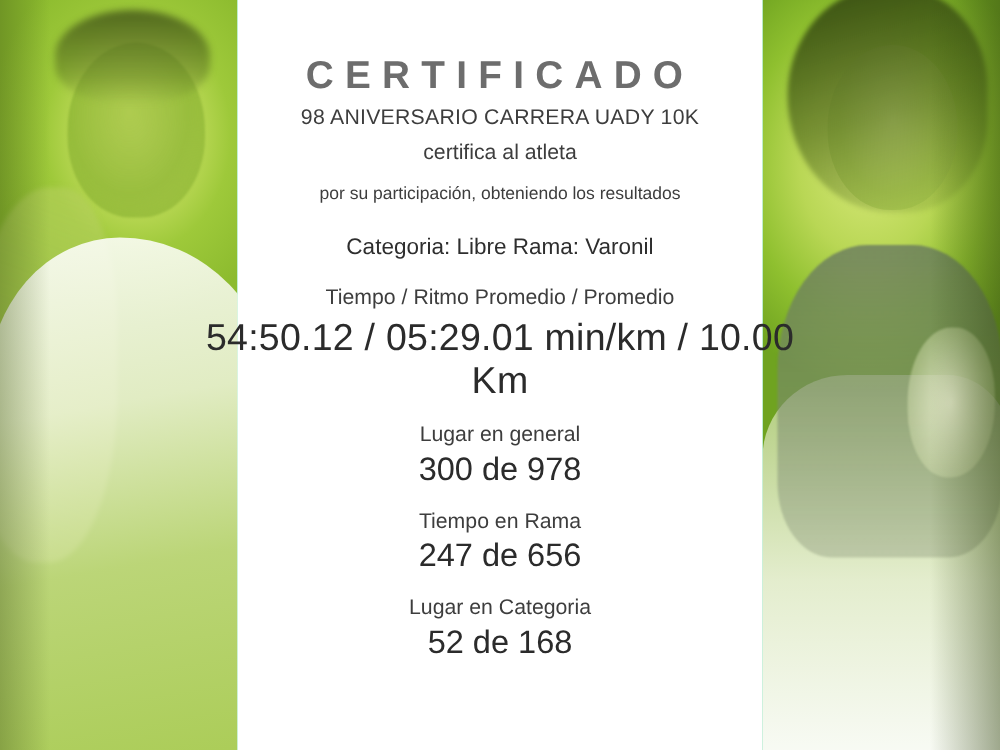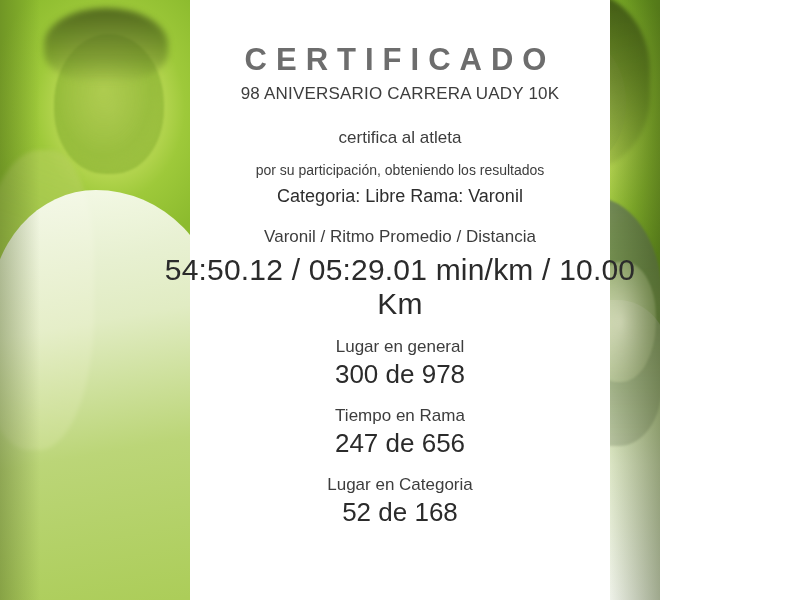--- a/index.html
+++ b/index.html
@@ -2,21 +2,21 @@
 <html><head>
 <meta charset="utf-8">
 <style>
   html, body {
     margin: 0;
     padding: 0;
     background: #ffffff;
   }
   #certificate {
     position: relative;
-    width: 660px;
+    width: 800px;
     height: 600px;
     overflow: hidden;
     font-family: "Liberation Sans", sans-serif;
     background: #5eead4;
   }
 
   
   .photo {
     position: absolute;
     top: 0;
@@ -131,37 +131,37 @@
     font-family: "Liberation Sans", sans-serif;
   }
   .subtitle {
     margin-top: 6px;
     font-size: 17px;
     font-weight: normal;
     color: #3d3d3d;
     letter-spacing: 0.2px;
   }
   .line-certifica {
-    margin-top: 24px;
+    margin-top: 8px;
     font-size: 17px;
     color: #3d3d3d;
   }
   .athlete {
     margin-top: 12px;
     font-size: 28px;
     color: #2e2e2e;
     letter-spacing: 0.3px;
   }
   .participation {
     margin-top: 14px;
     font-size: 14px;
     color: #3d3d3d;
   }
   .category {
-    margin-top: 8px;
+    margin-top: 25px;
     font-size: 18px;
     color: #2e2e2e;
   }
   .results-label {
     margin-top: 20px;
     font-size: 17px;
     color: #3d3d3d;
   }
   .results-value {
     margin-top: 6px;
@@ -211,21 +211,21 @@
   <div class="content">
 
     <div class="title">CERTIFICADO</div>
     <div class="subtitle">98 ANIVERSARIO CARRERA UADY 10K</div>
 
     <div class="line-certifica">certifica al atleta</div>
 
     <div class="participation">por su participación, obteniendo los resultados</div>
     <div class="category">Categoria: Libre Rama: Varonil</div>
 
-    <div class="results-label">Varonil / Ritmo Promedio / Distancia</div>
+    <div class="results-label">Tiempo / Ritmo Promedio / Promedio</div>
     <div class="results-value">54:50.12 / 05:29.01 min/km / 10.00 Km</div>
 
     <div class="rank-label">Lugar en general</div>
     <div class="rank-value">300 de 978</div>
 
     <div class="rank-label">Tiempo en Rama</div>
     <div class="rank-value">247 de 656</div>
 
     <div class="rank-label">Lugar en Categoria</div>
     <div class="rank-value">52 de 168</div>

